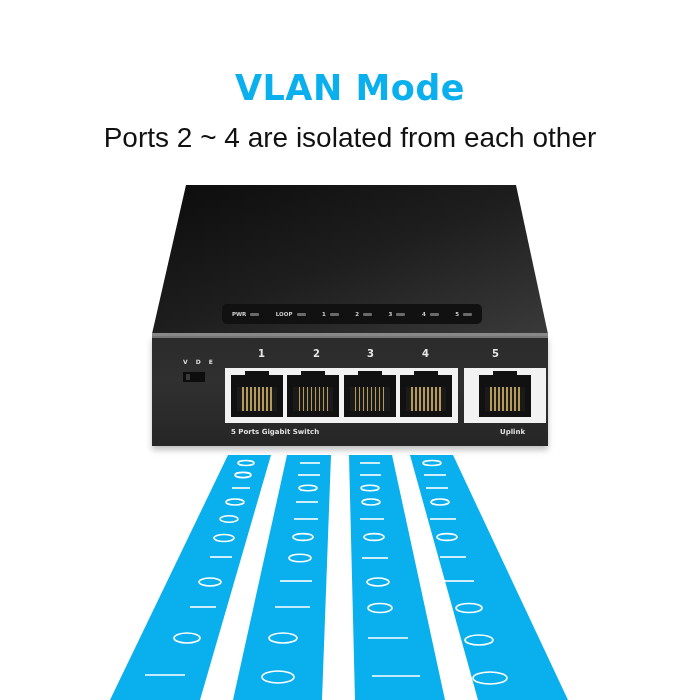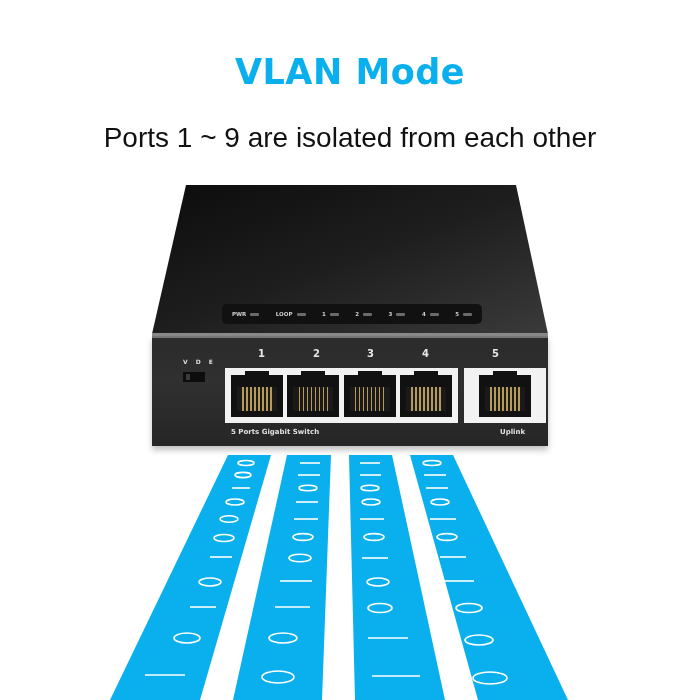--- a/index.html
+++ b/index.html
@@ -1,17 +1,17 @@
 <!DOCTYPE html>
 <html><head>
 <meta charset="utf-8">
 <style>
   html,body{margin:0;padding:0;}
   body{width:700px;height:700px;background:#ffffff;position:relative;overflow:hidden;font-family:"Liberation Sans",sans-serif;}
-  .title{position:absolute;left:0;top:52px;width:700px;text-align:center;font-family:"DejaVu Sans",sans-serif;font-weight:bold;font-size:35px;color:#0ab0ee;letter-spacing:0.5px;}
+  .title{position:absolute;left:0;top:68px;width:700px;text-align:center;font-family:"DejaVu Sans",sans-serif;font-weight:bold;font-size:35px;color:#0ab0ee;letter-spacing:0.5px;}
   .subtitle{position:absolute;left:0;top:122px;width:700px;text-align:center;font-family:"Liberation Sans",sans-serif;font-size:28px;color:#111;}
   .switch-top{position:absolute;left:0;top:0;width:700px;height:700px;}
   .led-panel{position:absolute;left:222px;top:304px;width:260px;height:20px;background:#111;border-radius:5px;display:flex;align-items:center;justify-content:space-between;padding:0 10px;box-sizing:border-box;}
   .led-item{display:flex;align-items:center;gap:4px;}
   .led-label{font-family:"DejaVu Sans",sans-serif;font-size:5.5px;color:#cfcfcf;font-weight:bold;}
   .led-bar{width:9px;height:3px;background:#6a6a6a;border-radius:1px;}
   .front{position:absolute;left:152px;top:336px;width:396px;height:108px;background:linear-gradient(180deg,#2b2b2b 0%,#303030 40%,#262626 100%);border-top:2px solid #777;box-shadow:0 4px 6px rgba(0,0,0,0.25);}
   .vde{position:absolute;left:31px;top:20px;font-family:"DejaVu Sans",sans-serif;font-size:6px;color:#ddd;font-weight:bold;letter-spacing:3px;}
   .dip{position:absolute;left:31px;top:34px;width:22px;height:10px;background:#0d0d0d;}
   .dip::after{content:"";position:absolute;left:3px;top:2px;width:4px;height:6px;background:#3a3a3a;}
@@ -24,21 +24,21 @@
   .port .inner{position:absolute;left:6px;top:12px;width:40px;height:24px;background:#1a1a1a;display:flex;justify-content:space-around;align-items:stretch;padding:0 4px;box-sizing:border-box;}
   .pin{width:1.5px;background:#b59a5a;}
   .front-label{position:absolute;top:90px;font-family:"DejaVu Sans",sans-serif;font-size:7px;color:#e0e0e0;font-weight:bold;}
   .strips{position:absolute;left:0;top:0;width:700px;height:700px;}
   .bits{font-family:"DejaVu Sans",sans-serif;fill:none;stroke:#ffffff;}
 </style>
 </head>
 <body>
 
 <div class="title">VLAN Mode</div>
-<div class="subtitle">Ports 1 ~ 9 are isolated from each other</div>
+<div class="subtitle">Ports 2 ~ 4 are isolated from each other</div>
 
 <svg class="switch-top" viewBox="0 0 700 700">
   <defs>
     <linearGradient id="topg" x1="0" y1="0" x2="1" y2="1">
       <stop offset="0" stop-color="#0c0c0c"></stop>
       <stop offset="0.5" stop-color="#1e1e1e"></stop>
       <stop offset="1" stop-color="#3a3a3a"></stop>
     </linearGradient>
   </defs>
   <polygon points="186,185 516,185 548,334 152,334" fill="url(#topg)"></polygon>

